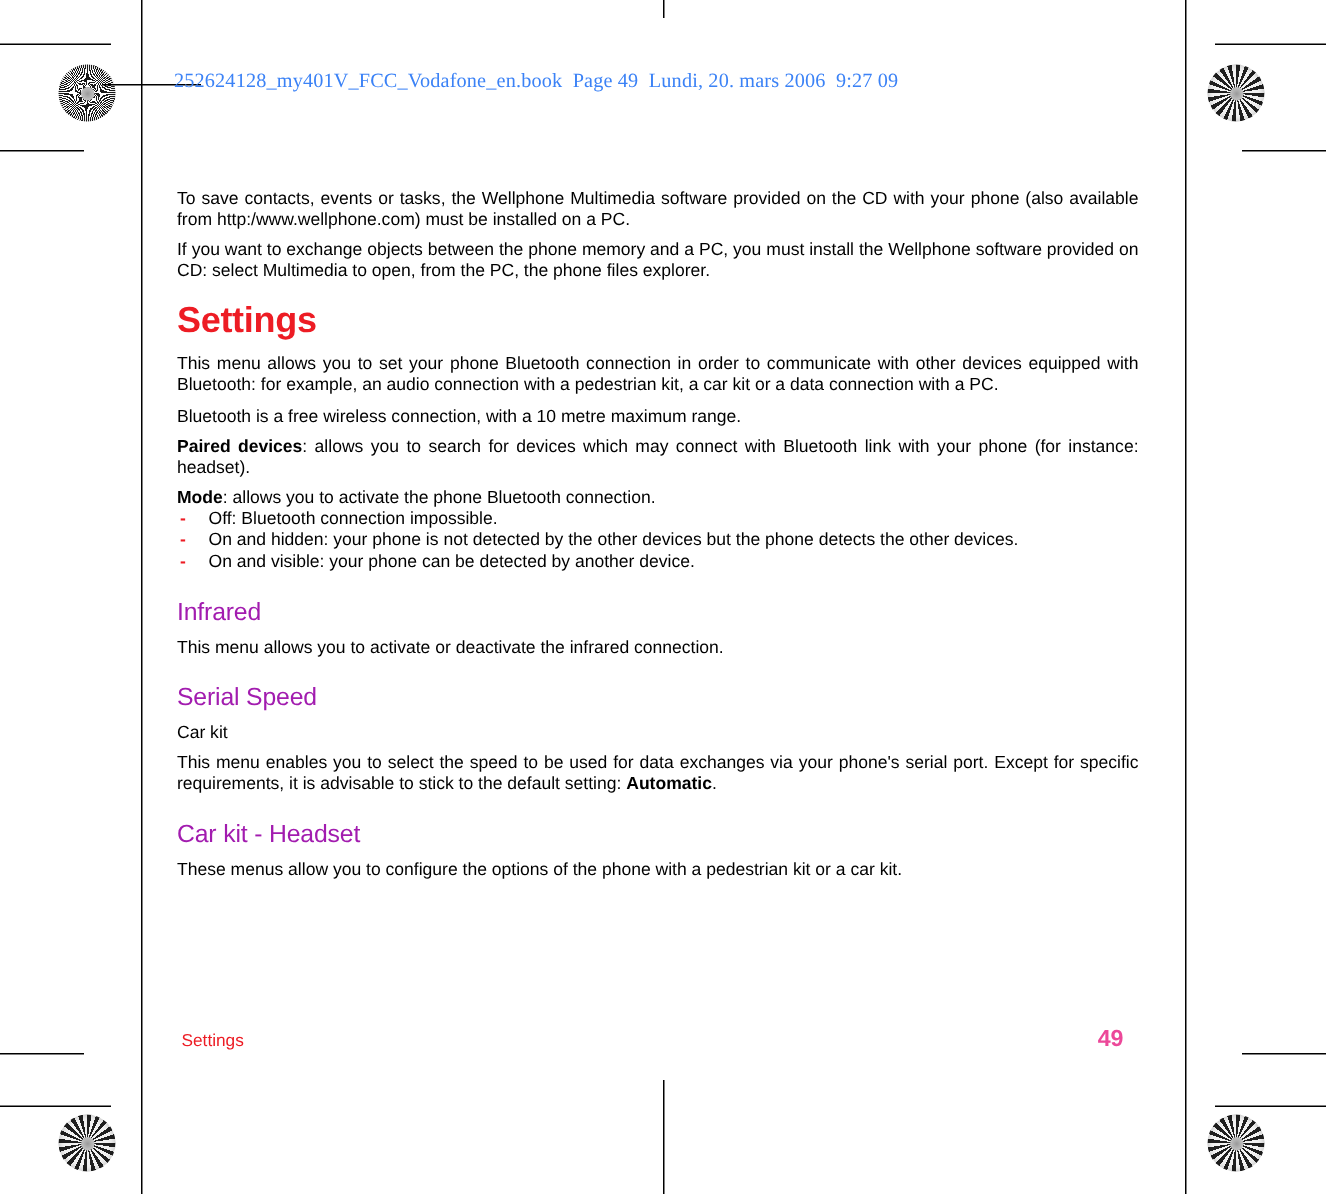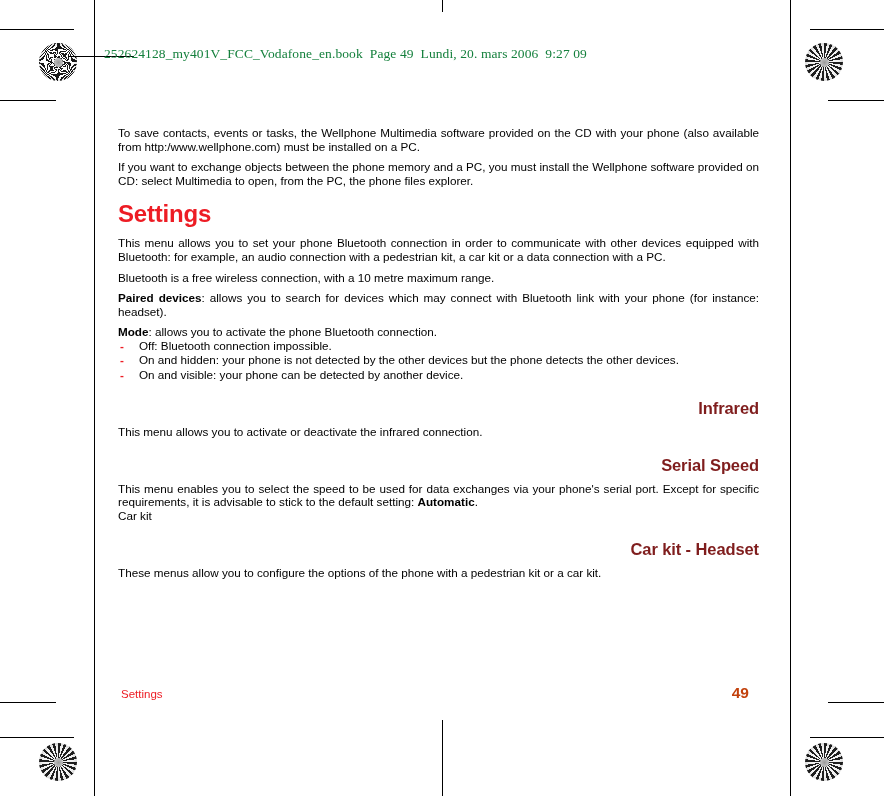--- a/index.html
+++ b/index.html
@@ -53,26 +53,26 @@
   .trim-line {
     position: absolute;
     background: #000;
   }
   .trim-line.v { width: 1px; }
   .trim-line.h { height: 1px; }
 
   
   #slug {
     position: absolute;
-    left: 104px;
+    left: 116px;
     top: 46px;
     font-family: "Liberation Serif", serif;
     font-size: 13.5px;
     letter-spacing: .1px;
-    color: #15803d;
+    color: #3b82f6;
     white-space: pre;
   }
   #slug-rule {
     position: absolute;
     left: 68px; top: 56px;
     width: 66px; height: 1px; background: #000;
   }
 
   
   #content {
@@ -118,45 +118,44 @@
     font-size: 24px;
     line-height: 26px;
     font-weight: bold;
     color: #ED1C24;
     letter-spacing: -0.2px;
   }
   h2.sec {
     margin: 17px 0 8px 0;
     font-size: 16.5px;
     line-height: 18px;
-    font-weight: bold;
-    color: #7f1d1d;
+    font-weight: normal;
+    color: #a21caf;
     letter-spacing: -0.1px;
-    text-align: right;
   }
 
   
   #footer {
     position: absolute;
     left: 121px;
     top: 648px;
     width: 628px;
     display: flex;
     align-items: baseline;
     justify-content: space-between;
   }
   #footer .runhead {
     font-size: 11.5px;
     color: #ED1C24;
     margin-top: 40px;
   }
   #footer .folio {
     font-size: 15.5px;
     font-weight: bold;
-    color: #c2410c;
+    color: #ec4899;
   }
 </style>
 </head>
 <body>
 
 <div id="print-marks">
 
   <div class="trim-line v" style="left:94px;  top:0;    height:796px;"></div>
   <div class="trim-line v" style="left:790px; top:0;    height:796px;"></div>
   <div class="trim-line h" style="left:0;    top:29px;  width:74px;"></div>
@@ -217,23 +216,23 @@
     <li><span class="dash">-</span><span>On and visible: your phone can be detected by another device.</span></li>
   </ul>
 
 
   <h2 class="sec">Infrared</h2>
 
   <p class="body">This menu allows you to activate or deactivate the infrared connection.</p>
 
   <h2 class="sec">Serial Speed</h2>
 
+  <p class="body">Car kit</p>
+
   <p class="body tight"><span>This menu enables you to select the speed to be used for data exchanges via your phone's serial port. Except for specific requirements, it is advisable to stick to the default setting: </span><span class="b">Automatic</span><span>.</span></p>
-
-  <p class="body">Car kit</p>
 
   <h2 class="sec">Car kit - Headset</h2>
 
   <p class="body">These menus allow you to configure the options of the phone with a pedestrian kit or a car kit.</p>
 
 </main>
 
 <div id="footer">
   <span class="runhead">Settings</span>
   <span class="folio">49</span>

